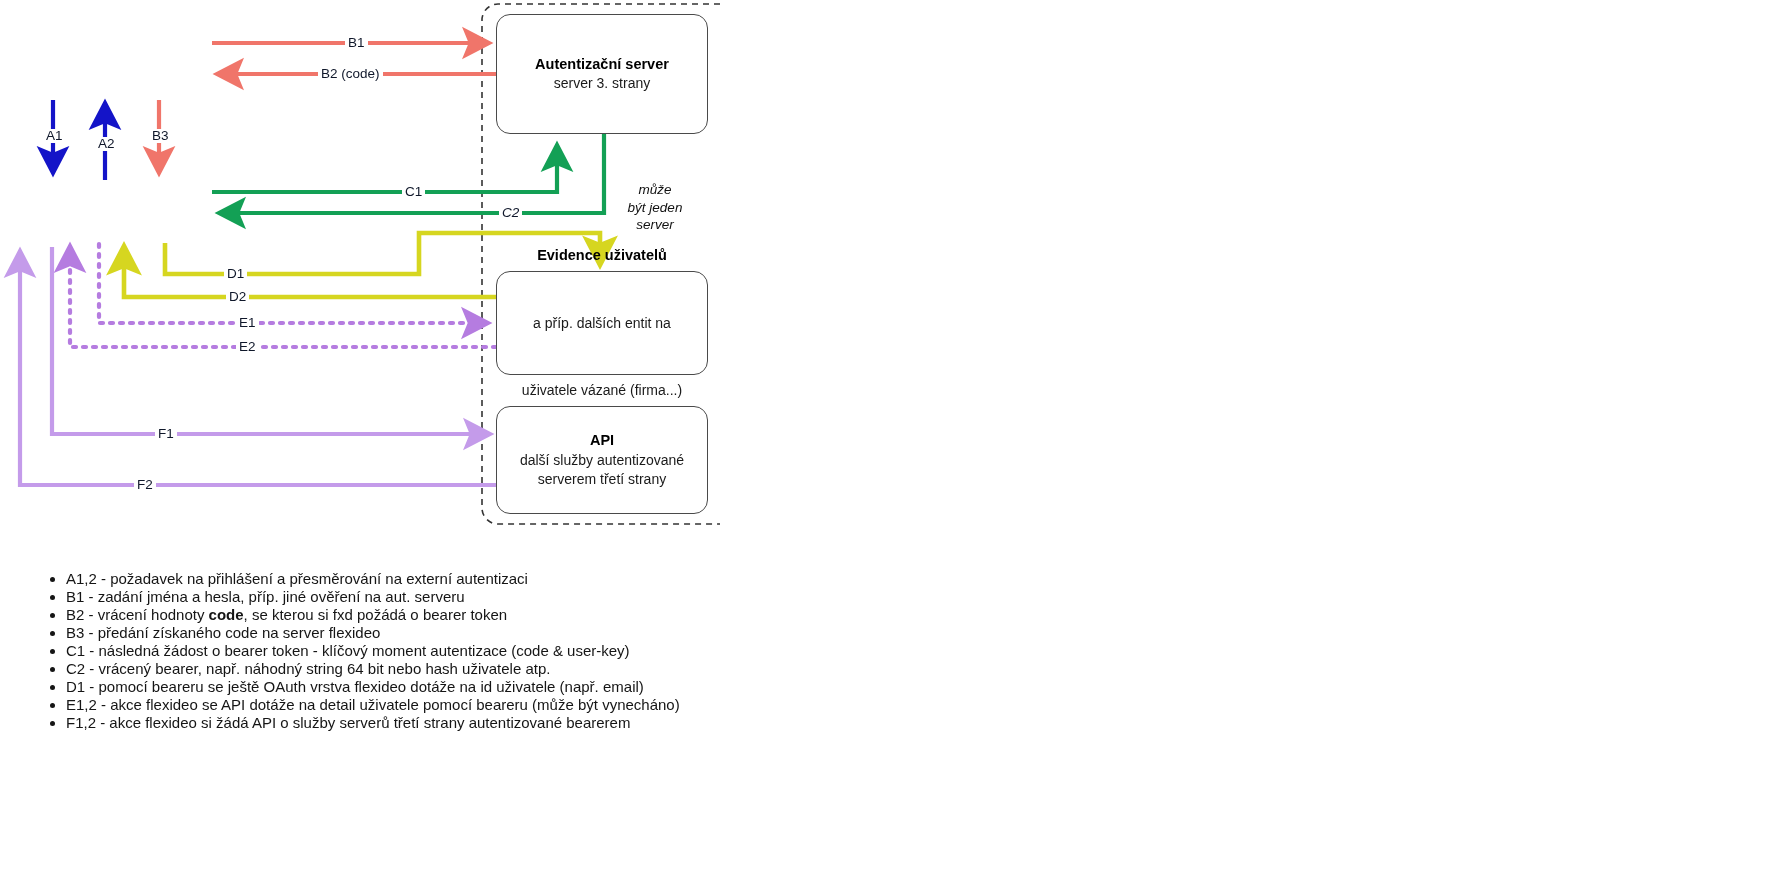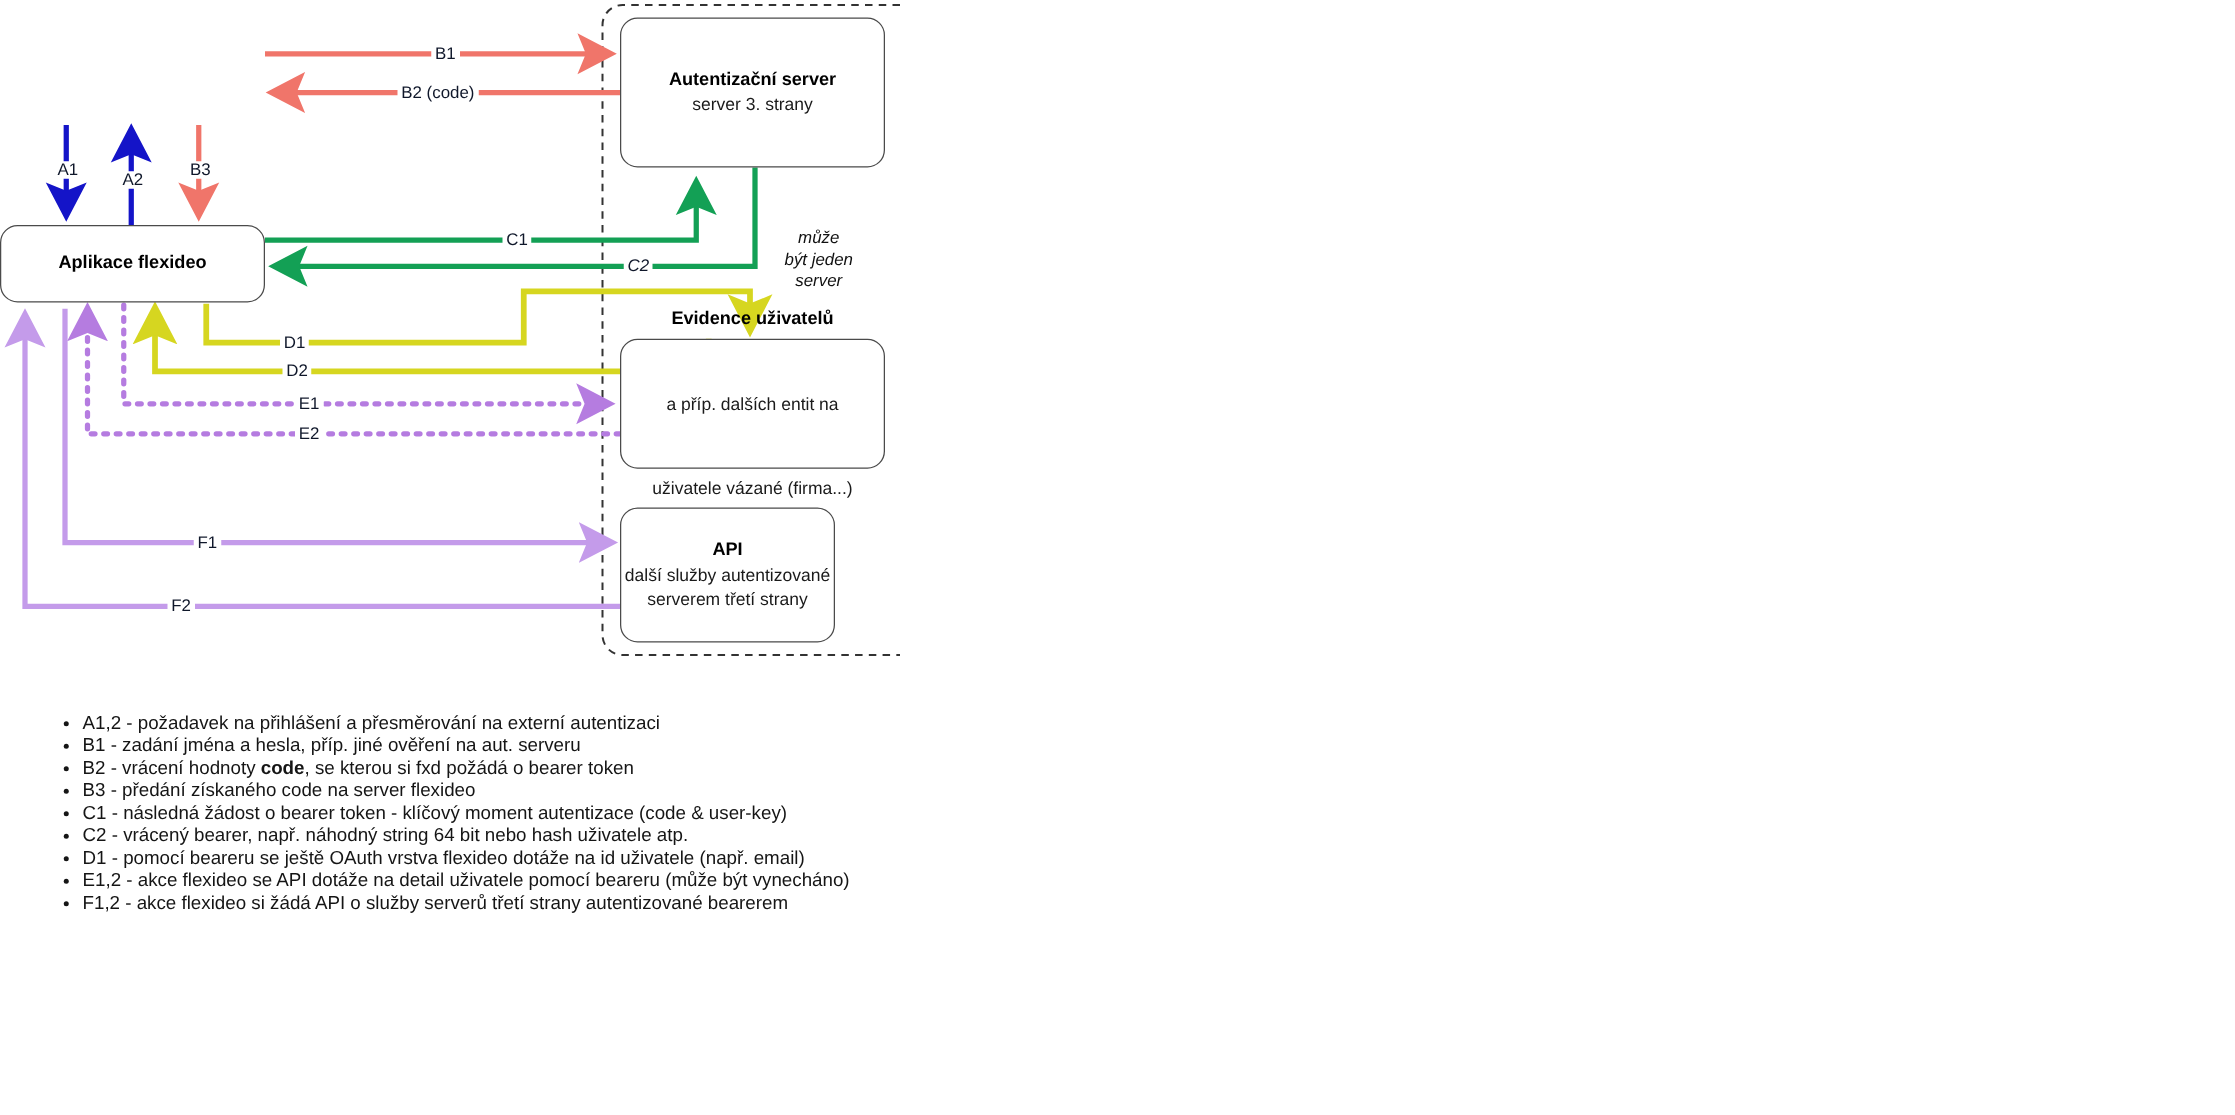--- a/index.html
+++ b/index.html
@@ -48,21 +48,21 @@
     color: #000;
   }
   .node-sub {
     font-size: 14px;
     color: #1a1a1a;
   }
   #box-uzivatel  { left: 0px;   top: 22px;  width: 212px; height: 78px; }
   #box-aplikace  { left: 0px;   top: 180px; width: 212px; height: 62px; }
   #box-auth      { left: 496px; top: 14px;  width: 212px; height: 120px; }
   #box-evidence  { left: 496px; top: 271px; width: 212px; height: 104px; gap: 48px; }
-  #box-api       { left: 496px; top: 406px; width: 172px; height: 108px; }
+  #box-api       { left: 496px; top: 406px; width: 212px; height: 108px; }
 
   
   .edge-label {
     position: absolute;
     font-size: 13.5px;
     color: #0f172a;
     background: #ffffff;
     padding: 0 3px;
     white-space: nowrap;
     line-height: 1;
@@ -176,23 +176,20 @@
     <g>
       <path d="M52,247 L52,434 L489,434" fill="none" stroke="#C49BEA" stroke-width="4.2" stroke-linejoin="miter" marker-end="url(#ah-purple)"></path>
     </g>
 
     <g>
       <path d="M496,485 L20,485 L20,252" fill="none" stroke="#C49BEA" stroke-width="4.2" stroke-linejoin="miter" marker-end="url(#ah-purple)"></path>
     </g>
   </svg>
 
 
-  <div class="node-box" id="box-aplikace">
-    <div class="node-title">Aplikace flexideo</div>
-  </div>
 
   <div class="node-box" id="box-auth">
     <div class="node-title">Autentizační server</div>
     <div class="node-sub">server 3. strany</div>
   </div>
 
   <div class="node-box" id="box-evidence">
     <div class="node-title">Evidence uživatelů</div>
     <div class="node-sub">a příp. dalších entit na</div>
     <div class="node-sub">uživatele vázané (firma...)</div>

